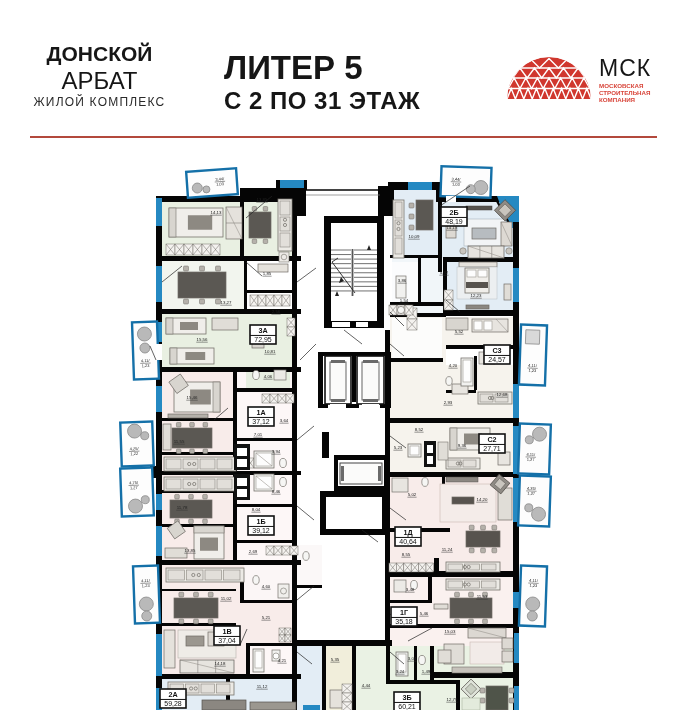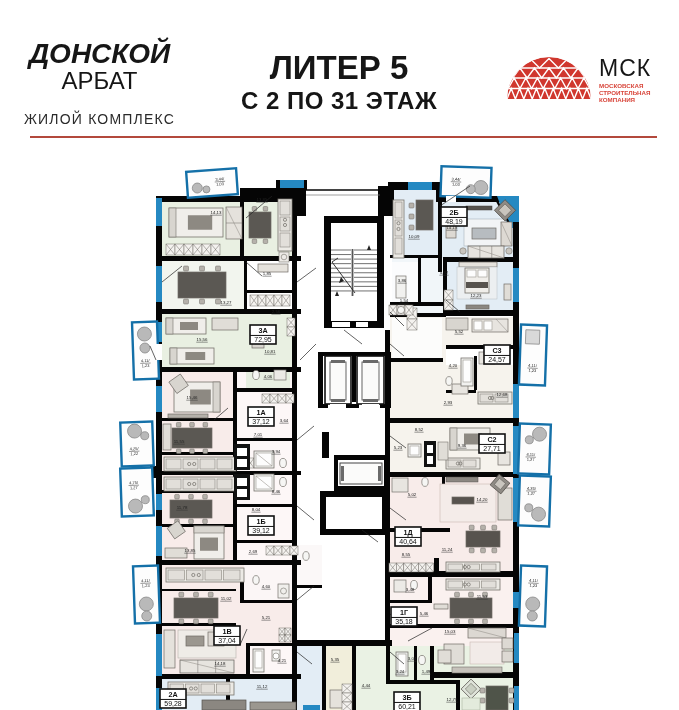--- a/index.html
+++ b/index.html
@@ -3,26 +3,26 @@
 <meta charset="utf-8">
 <style>
   html,body { margin:0; padding:0; width:679px; height:710px; background:#fff;
     font-family:"Liberation Sans", sans-serif; overflow:hidden; }
   .hdr { position:absolute; }
 </style>
 </head>
 <body>
 
 <div class="hdr" style="left:0;top:40px;width:199px;text-align:center;">
-  <div style="font-size:28px;font-weight:bold;color:#161616;line-height:27px;font-style:italic;">ДОНСКОЙ</div>
+  <div style="font-size:21px;font-weight:bold;color:#161616;line-height:27px;">ДОНСКОЙ</div>
   <div style="font-size:24px;font-weight:normal;color:#161616;line-height:27px;">АРБАТ</div>
-  <div style="font-size:14px;color:#2a2a2a;letter-spacing:1.2px;margin-top:17px;">ЖИЛОЙ КОМПЛЕКС</div>
+  <div style="font-size:12px;color:#2a2a2a;letter-spacing:1.2px;margin-top:1px;">ЖИЛОЙ КОМПЛЕКС</div>
 </div>
 
-<div class="hdr" style="left:238px;top:51px;width:202px;text-align:center;">
+<div class="hdr" style="left:224px;top:51px;width:202px;">
   <div style="font-size:33px;font-weight:bold;color:#161616;line-height:34px;">ЛИТЕР 5</div>
   <div style="font-size:24px;font-weight:bold;color:#161616;margin-top:2px;letter-spacing:0.5px;">С 2 ПО 31 ЭТАЖ</div>
 </div>
 
 <div class="hdr" style="left:505px;top:55px;width:88px;height:46px;">
   <svg width="88" height="46" viewBox="0 0 88 46">
       <defs>
         <clipPath id="domeclip">
           <path d="M2,44 A42,42 0 0 1 86,44 Z"></path>
         </clipPath>

